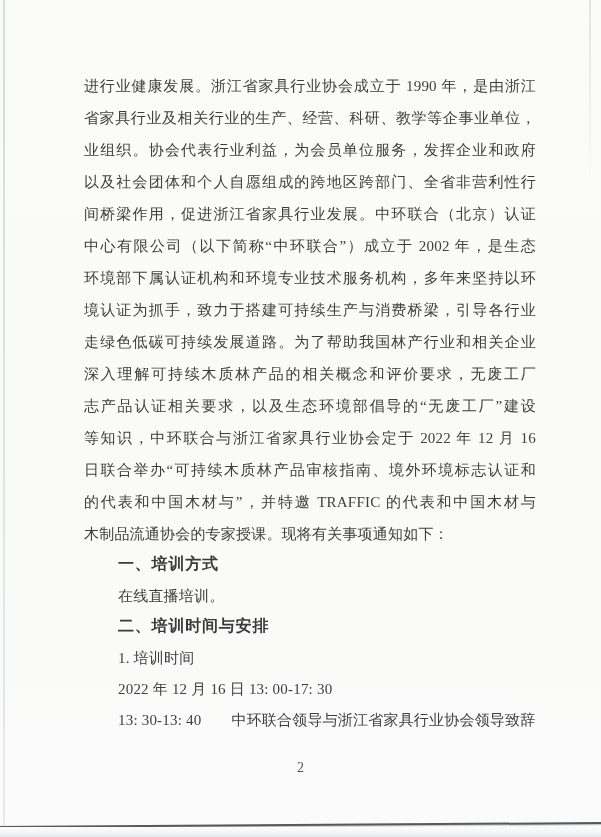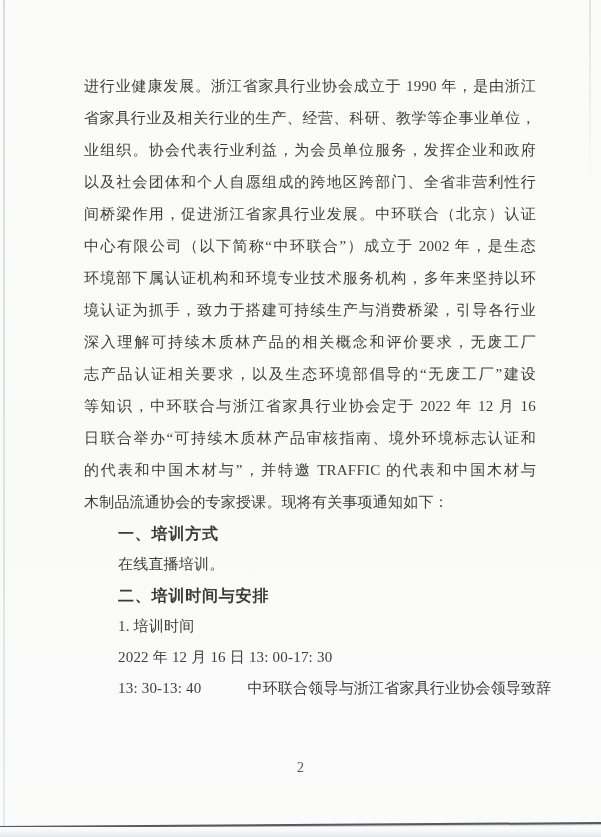--- a/index.html
+++ b/index.html
@@ -64,25 +64,25 @@
     line-height: 31px;
   }
   .hline {
     text-indent: 34px;
     white-space: nowrap;
   }
   .bold-heading {
     font-weight: 700;
     font-size: 16px;
     color: #3a3a3a;
-    font-family: Liberation Serif, serif;
+    font-family: Liberation Mono, monospace;
     letter-spacing: 0.8px;
   }
   .sch-event {
-    margin-left: 46px;
+    margin-left: 30px;
   }
   .page-number {
     position: absolute;
     left: 0; top: 758px;
     width: 601px;
     text-align: center;
     font-size: 14px;
     line-height: 20px;
     color: #565656;
   }
@@ -99,20 +99,21 @@
 
     <div>
       <div class="pline">进行业健康发展。浙江省家具行业协会成立于 1990 年，是由浙江</div>
       <div class="pline">省家具行业及相关行业的生产、经营、科研、教学等企事业单位，</div>
       <div class="pline">业组织。协会代表行业利益，为会员单位服务，发挥企业和政府</div>
       <div class="pline">以及社会团体和个人自愿组成的跨地区跨部门、全省非营利性行</div>
       <div class="pline">间桥梁作用，促进浙江省家具行业发展。中环联合（北京）认证</div>
       <div class="pline">中心有限公司（以下简称“中环联合”）成立于 2002 年，是生态</div>
       <div class="pline">环境部下属认证机构和环境专业技术服务机构，多年来坚持以环</div>
       <div class="pline">境认证为抓手，致力于搭建可持续生产与消费桥梁，引导各行业</div>
+      <div class="pline">走绿色低碳可持续发展道路。为了帮助我国林产行业和相关企业</div>
       <div class="pline">深入理解可持续木质林产品的相关概念和评价要求，无废工厂</div>
       <div class="pline">志产品认证相关要求，以及生态环境部倡导的“无废工厂”建设</div>
       <div class="pline">等知识，中环联合与浙江省家具行业协会定于 2022 年 12 月 16</div>
       <div class="pline">日联合举办“可持续木质林产品审核指南、境外环境标志认证和</div>
       <div class="pline">的代表和中国木材与”，并特邀 TRAFFIC 的代表和中国木材与</div>
       <div class="pline">木制品流通协会的专家授课。现将有关事项通知如下：</div>
     </div>
 
     <div class="lower">
       <div class="hline bold-heading">一、培训方式</div>

